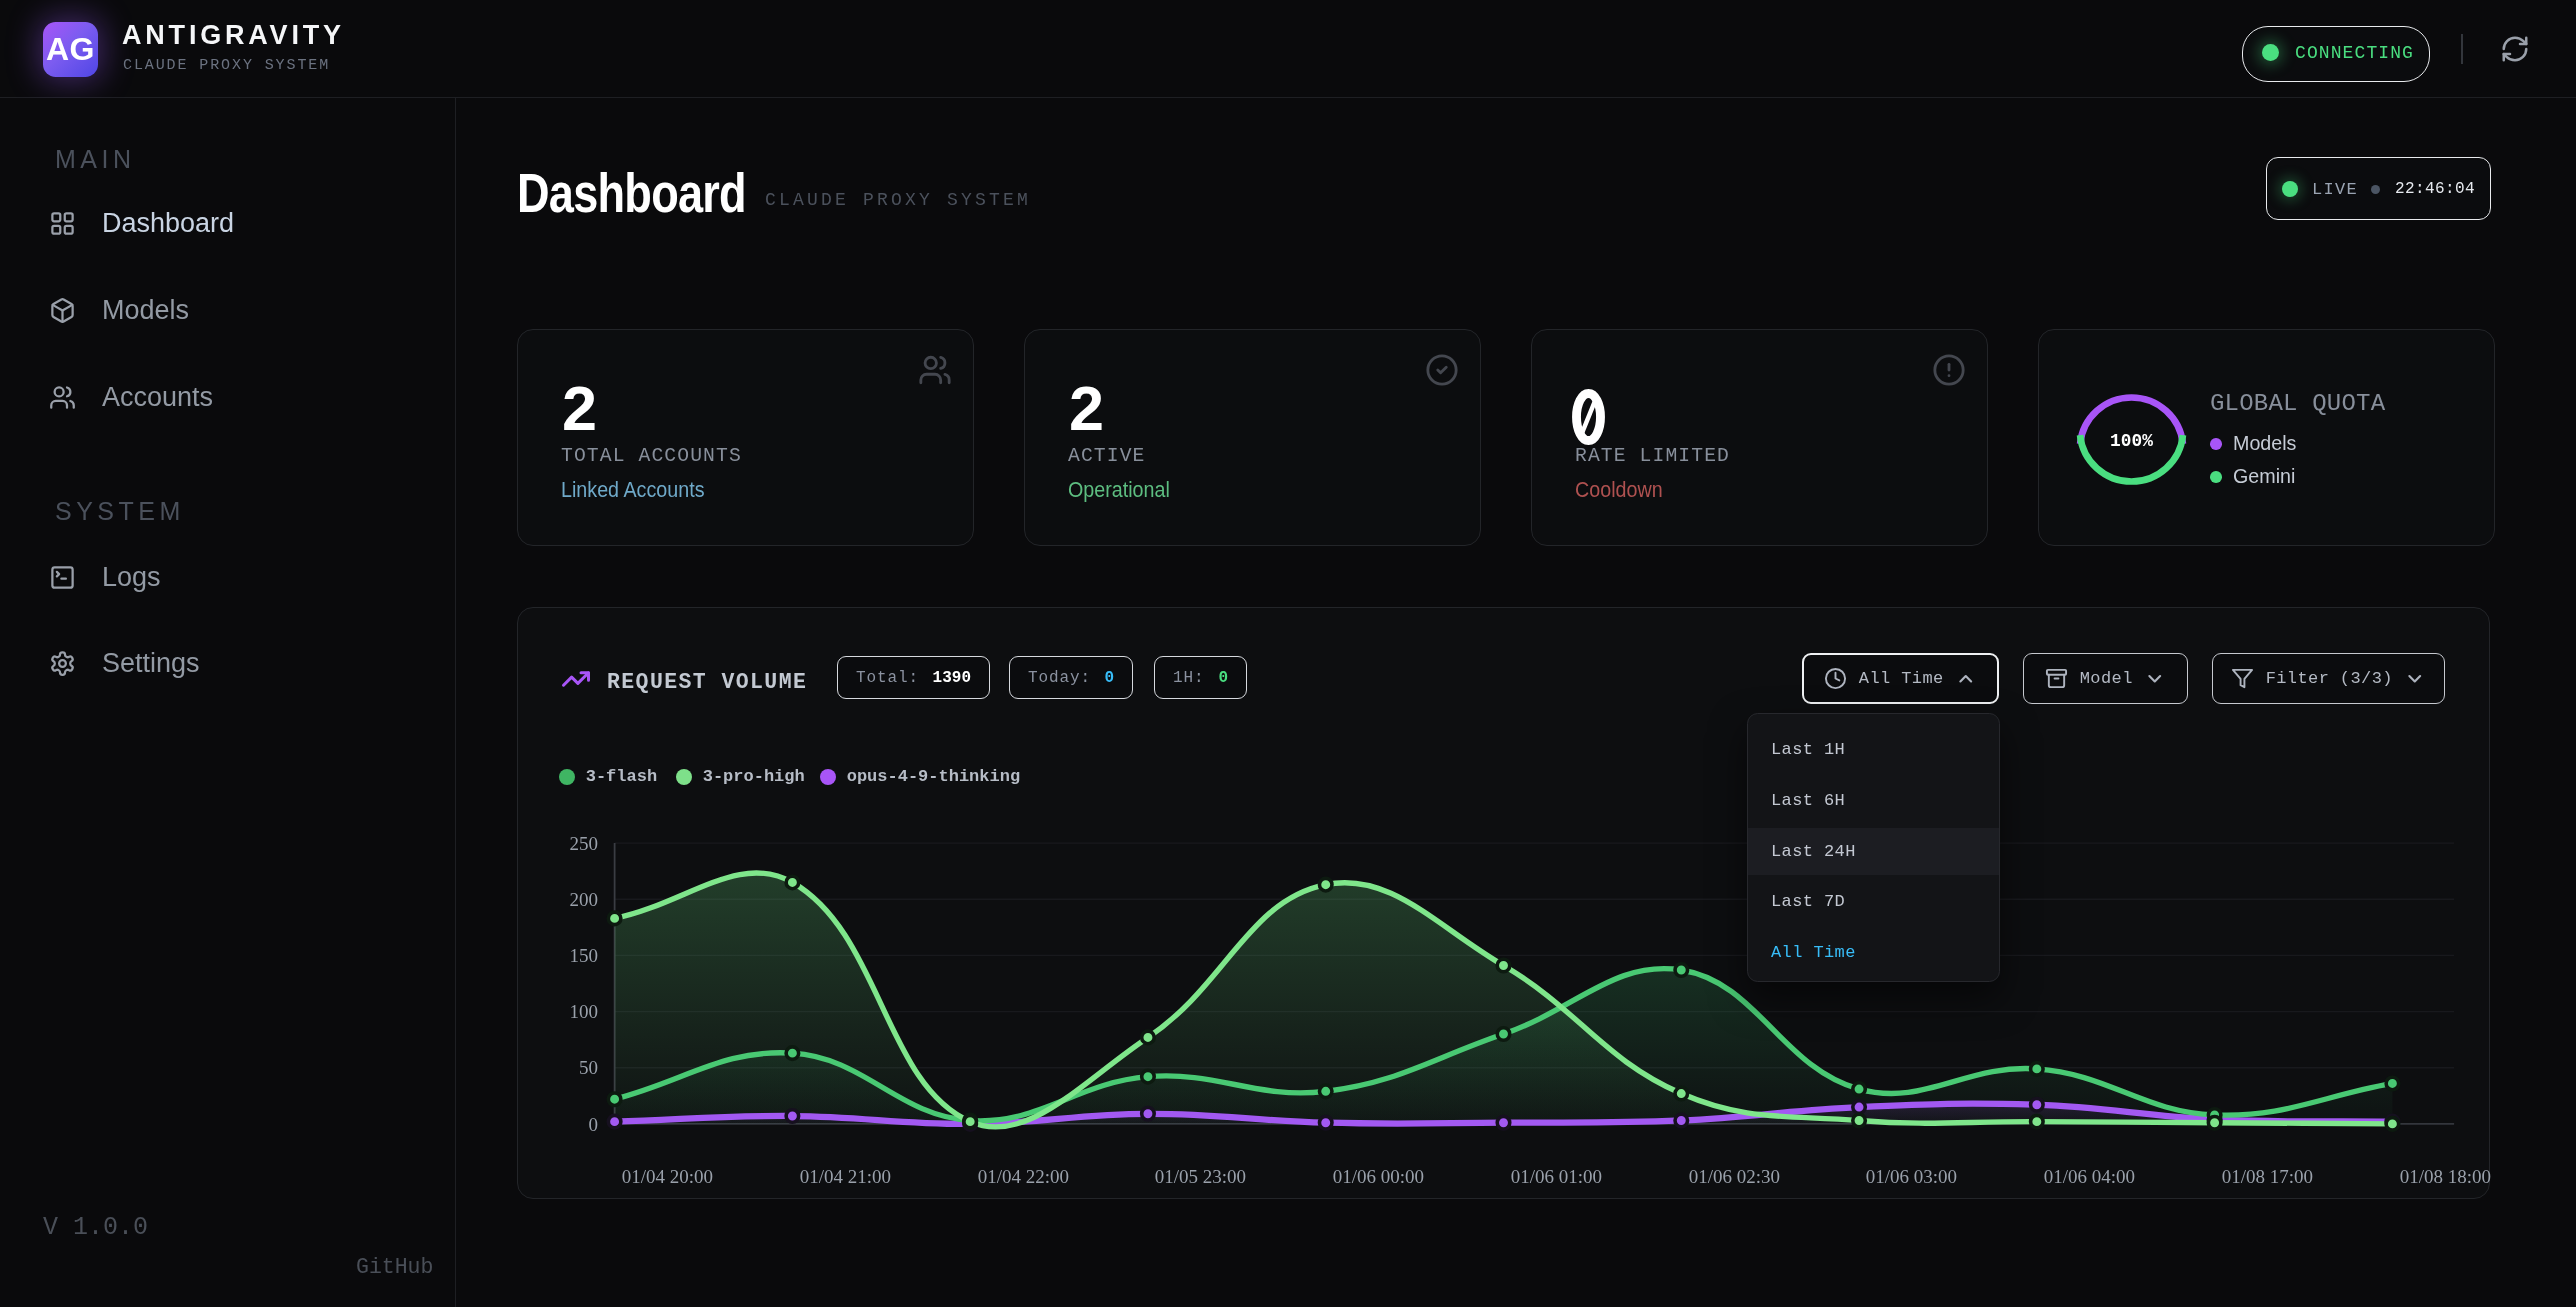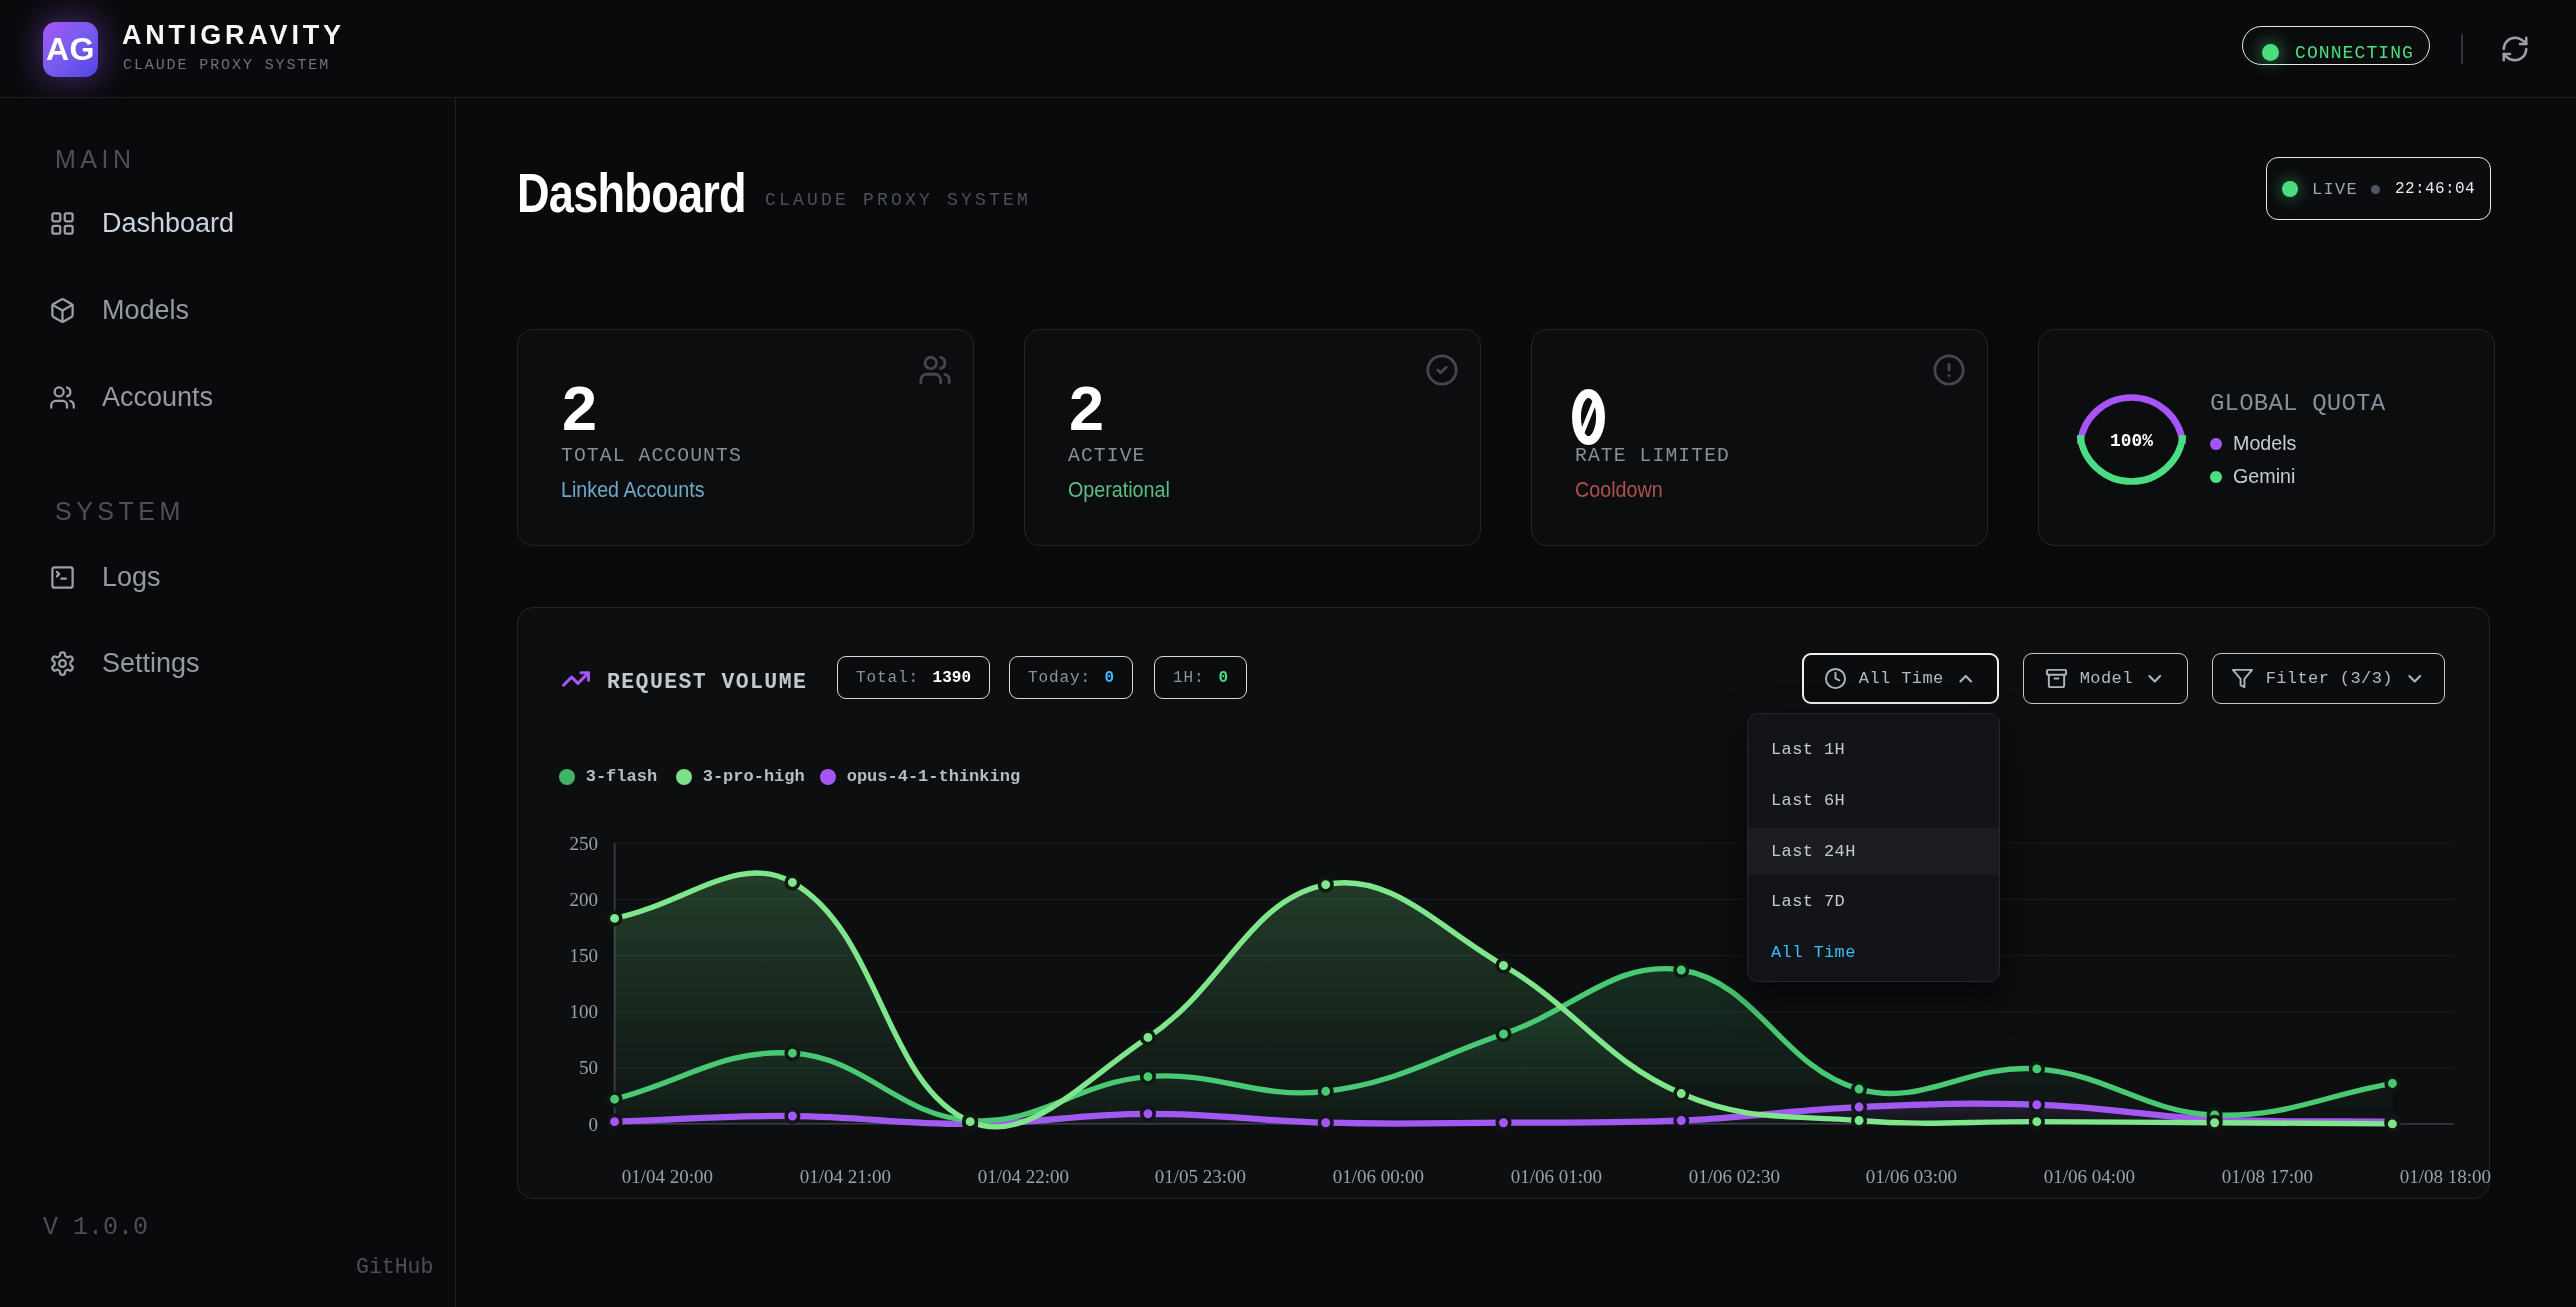--- a/index.html
+++ b/index.html
@@ -4,21 +4,21 @@
 <style>
 * { margin:0; padding:0; box-sizing:border-box; }
 html,body { width:2576px; height:1308px; background:#0a0a0c; overflow:hidden; }
 body { font-family:"Liberation Sans", sans-serif; position:relative; color:#e5e7eb; }
 .abs { position:absolute; }
 
 #header { position:absolute; left:0; top:0; width:2576px; height:98px; background:#0a0a0c; border-bottom:1.8px solid #1e1f23; }
 #logo { position:absolute; left:43px; top:21.5px; width:55px; height:55px; border-radius:12.5px; background:linear-gradient(135deg,#a855f7 0%,#7c5cf0 45%,#4f46e5 100%); box-shadow:0 0 30px 5.4px rgba(150,85,247,0.35); display:flex; align-items:center; justify-content:center; font-weight:bold; font-size:32px; color:#fff; letter-spacing:0.4px; }
 #brand-title { position:absolute; left:122px; top:21.5px; font-size:27px; line-height:1; font-weight:bold; color:#f5f6f8; letter-spacing:3.8px; }
 #brand-sub { position:absolute; left:123px; top:57px; font-family:"Liberation Mono",monospace; font-size:15px; color:#6b7280; letter-spacing:1.9px; }
-#conn-pill { position:absolute; left:2242px; top:26px; width:188px; height:39px; border:1.8px solid #e8eaed; border-radius:26px; background:#0b0c0e; }
+#conn-pill { position:absolute; left:2242px; top:26px; width:188px; height:56px; border:1.8px solid #e8eaed; border-radius:26px; background:#0b0c0e; }
 #conn-dot { position:absolute; left:19px; top:17px; width:17px; height:17px; border-radius:50%; background:#4ade80; box-shadow:0 0 14.3px 4.5px rgba(74,222,128,0.30); }
 #conn-text { position:absolute; left:52px; top:16px; font-family:"Liberation Mono",monospace; font-size:18px; color:#4ade80; letter-spacing:1.1px; }
 #hdr-sep { position:absolute; left:2461px; top:34px; width:1.8px; height:30px; background:#33363c; }
 
 #sidebar { position:absolute; left:0; top:98px; width:456px; height:1209px; background:#0a0a0c; border-right:1.8px solid #1e1f23; }
 .sec-label { position:absolute; left:55px; font-size:25px; font-weight:normal; letter-spacing:4.5px; color:#4b515c; }
 .nav-item { position:absolute; left:49px; display:flex; align-items:center; gap:26px; color:#939aa4; font-size:27px; }
 .nav-item svg { width:27px; height:27px; stroke:#9aa0aa; }
 .nav-item.active { color:#c9d4e3; }
 #foot-ver { position:absolute; left:43px; top:1213px; font-family:"Liberation Mono",monospace; font-size:25px; color:#4a4f58; }
@@ -232,21 +232,21 @@
 <div class="leg" style="left:559px">
     <span class="dot" style="background:#3fb563"></span>
     <span>3-flash</span>
   </div>
 <div class="leg" style="left:676px">
     <span class="dot" style="background:#7ee08a"></span>
     <span>3-pro-high</span>
   </div>
 <div class="leg" style="left:820px">
     <span class="dot" style="background:#a855f7"></span>
-    <span>opus-4-1-thinking</span>
+    <span>opus-4-9-thinking</span>
   </div>
 
 <svg id="plot" viewBox="0 0 2206 662">
 <defs>
 <linearGradient id="gf1" x1="0" y1="0" x2="0" y2="1">
         <stop offset="0" stop-color="#6ee787" stop-opacity="0.22"></stop>
         <stop offset="1" stop-color="#6ee787" stop-opacity="0.02"></stop>
       </linearGradient>
 <linearGradient id="gf2" x1="0" y1="0" x2="0" y2="1">
         <stop offset="0" stop-color="#4ade80" stop-opacity="0.16"></stop>

